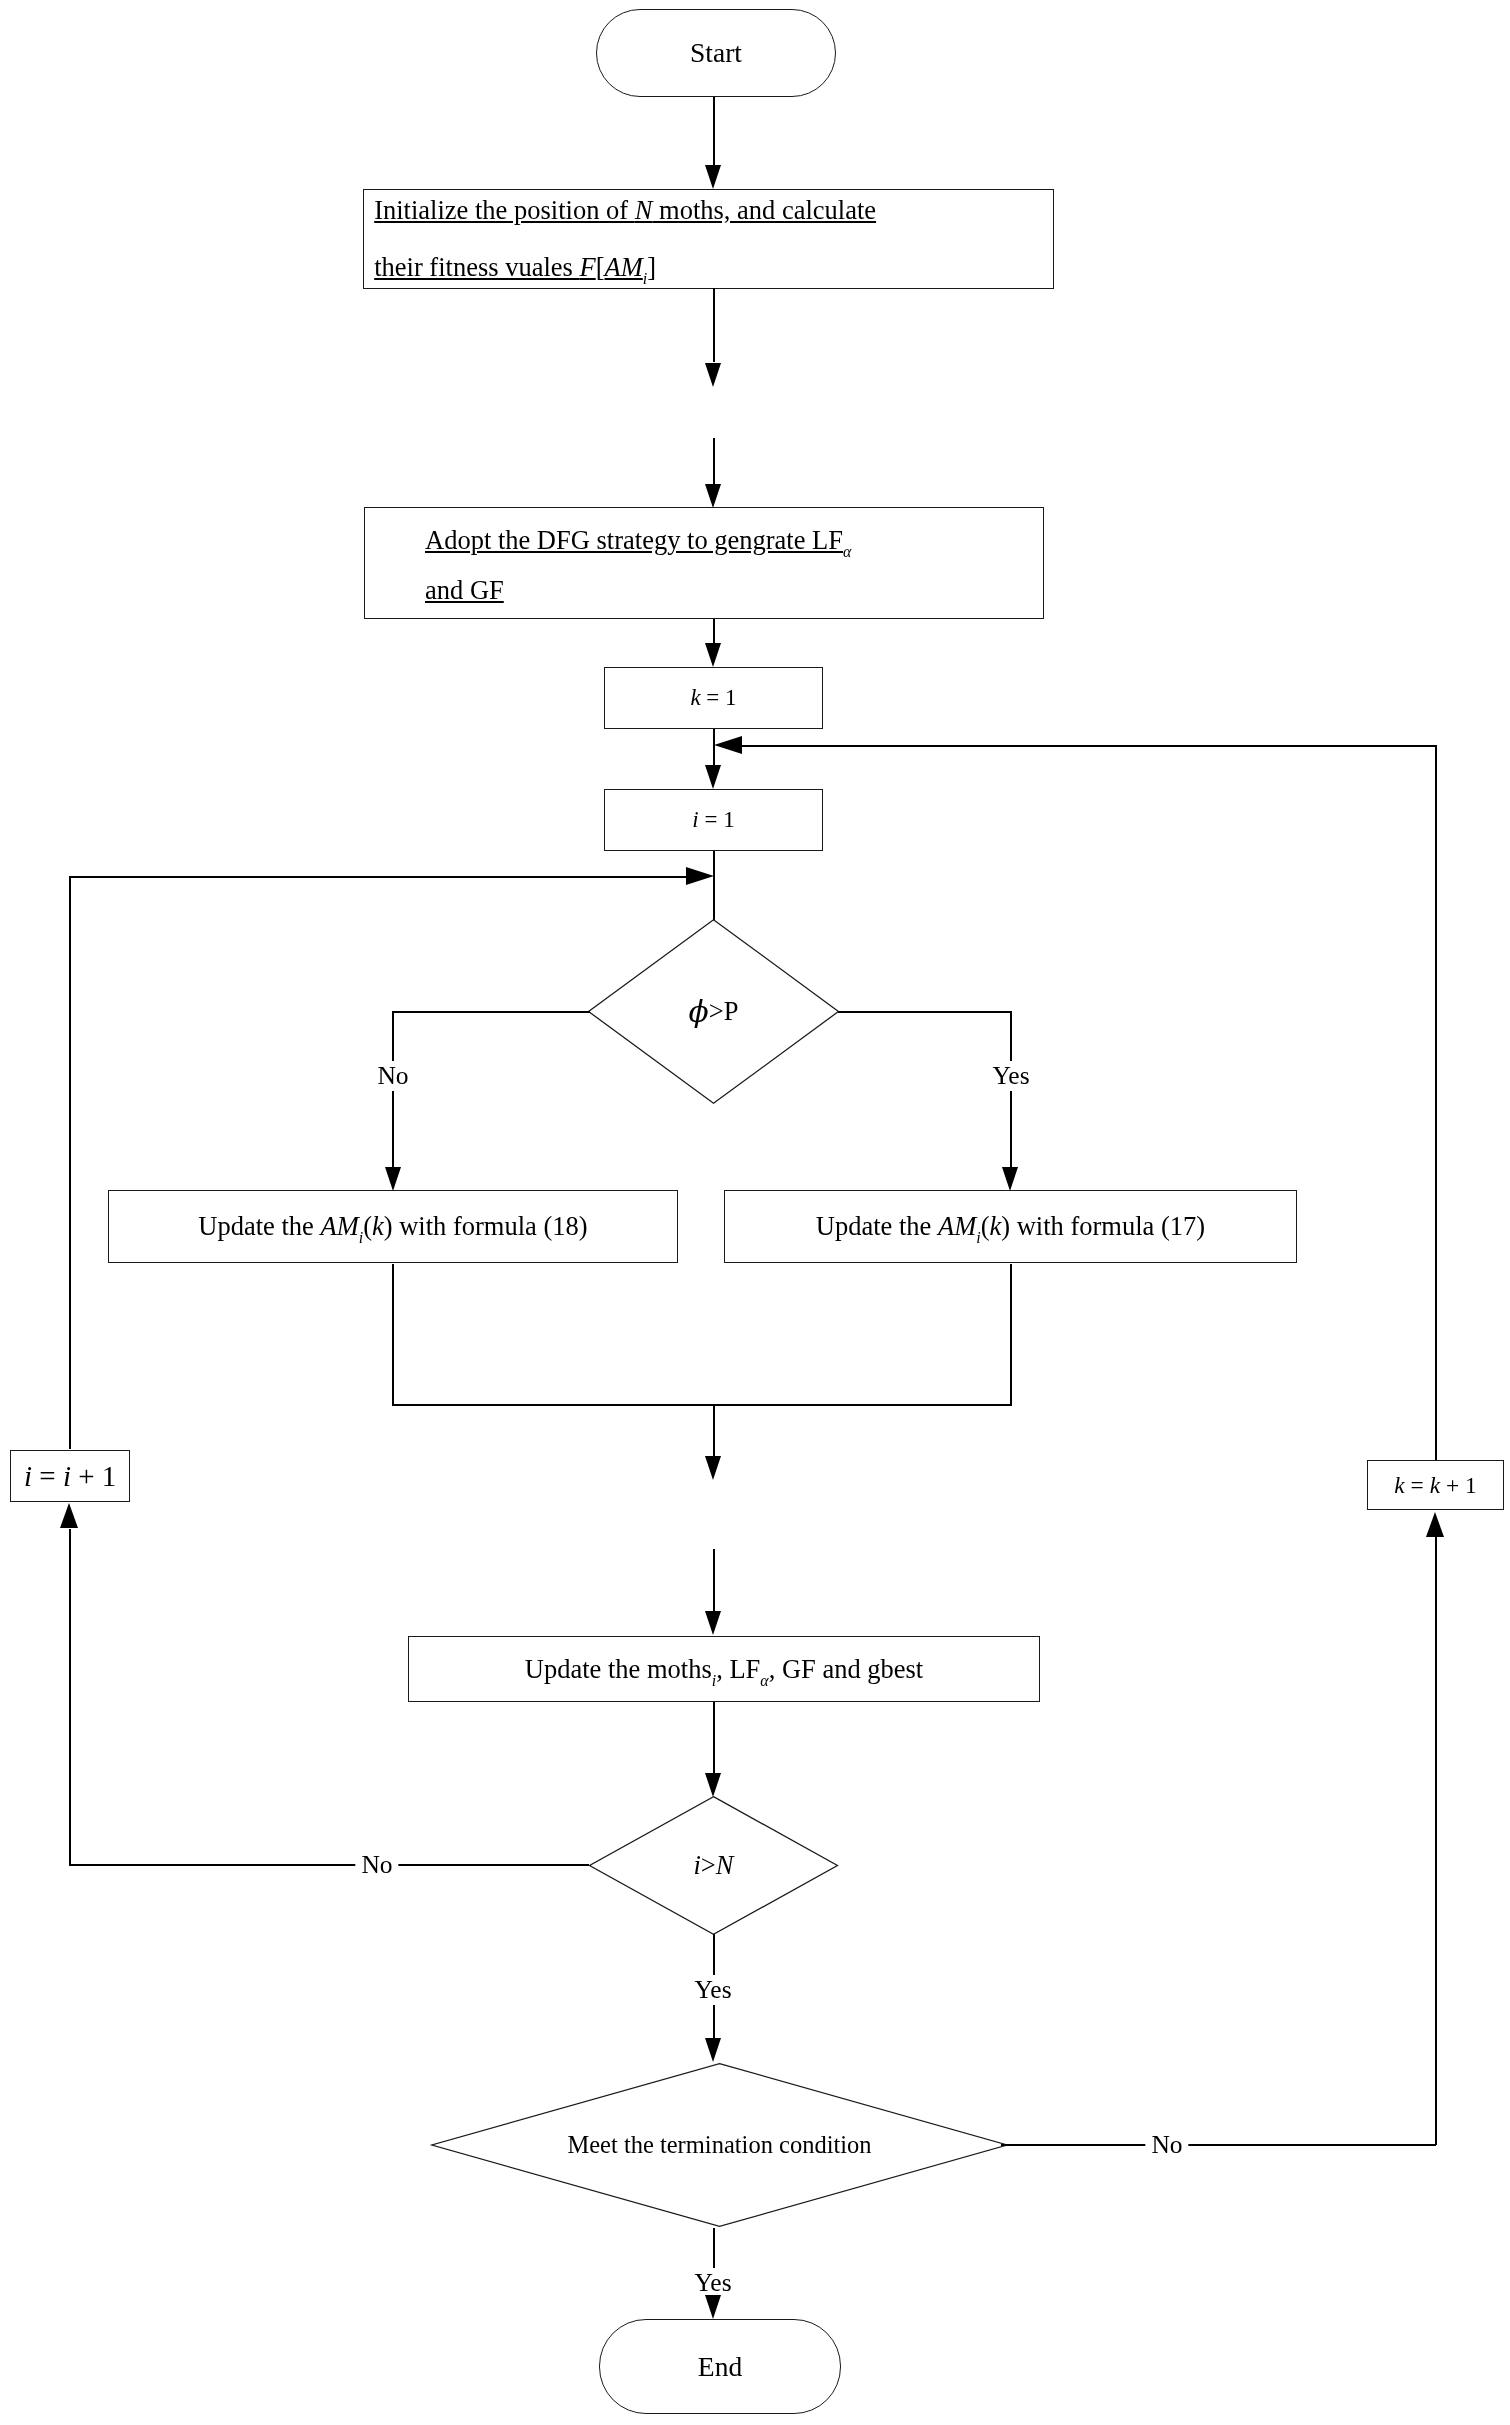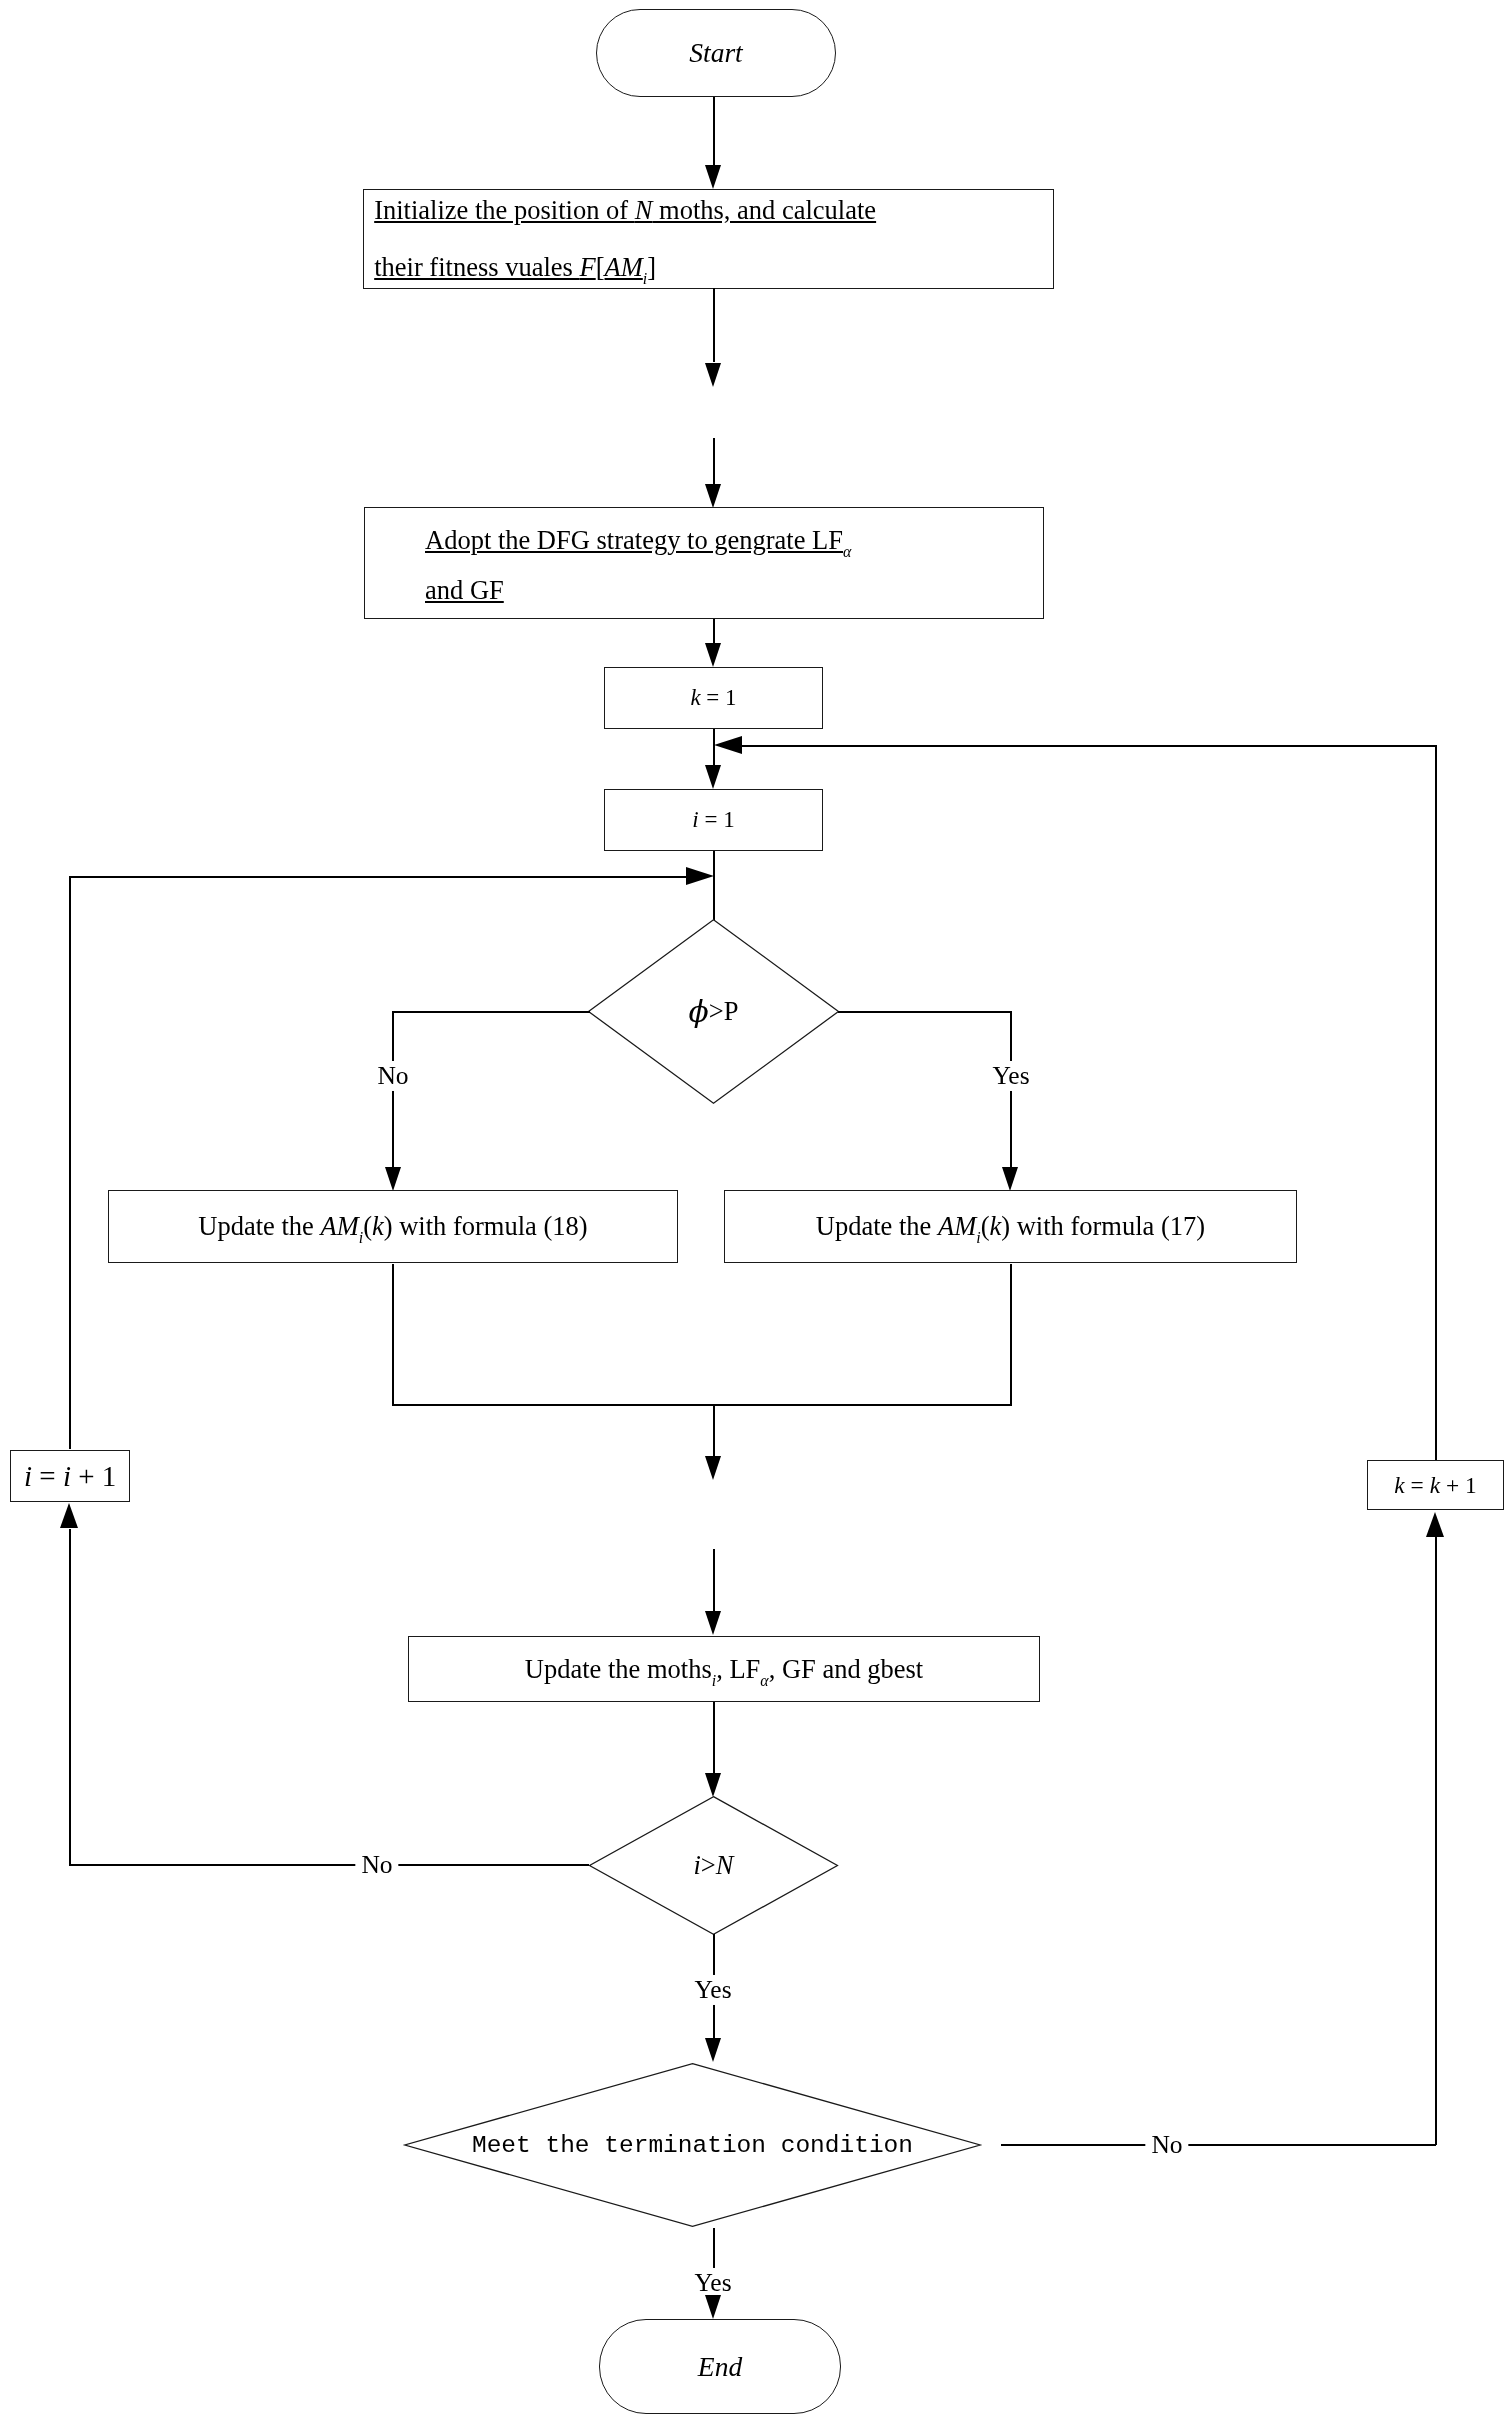--- a/index.html
+++ b/index.html
@@ -8,21 +8,21 @@
   .vline{position:absolute;width:1.5px;background:#000;}
   .hline{position:absolute;height:1.5px;background:#000;}
   .ah-down{position:absolute;width:0;height:0;border-left:8.2px solid transparent;border-right:8.2px solid transparent;border-top:24.5px solid #000;}
   .ah-up{position:absolute;width:0;height:0;border-left:9.7px solid transparent;border-right:9.7px solid transparent;border-bottom:25.5px solid #000;}
   .ah-left{position:absolute;width:0;height:0;border-top:9.7px solid transparent;border-bottom:9.7px solid transparent;border-right:28px solid #000;}
   .ah-right{position:absolute;width:0;height:0;border-top:9.7px solid transparent;border-bottom:9.7px solid transparent;border-left:28px solid #000;}
   .box{position:absolute;border:1.5px solid #1a1a1a;background:#fff;box-sizing:border-box;
        display:flex;align-items:center;justify-content:center;font-size:26.5px;}
   .box.leftalign{flex-direction:column;align-items:flex-start;justify-content:center;text-decoration:underline;}
   .oval{position:absolute;border:1.5px solid #1a1a1a;background:#fff;box-sizing:border-box;
-        display:flex;align-items:center;justify-content:center;font-size:27.5px;font-style:italic;}
+        display:flex;align-items:center;justify-content:center;font-size:27.5px;}
   .diamond{position:absolute;}
   .diamond svg{position:absolute;left:0;top:0;}
   .dtext{position:absolute;left:0;top:0;width:100%;height:100%;display:flex;align-items:center;justify-content:center;font-size:26.5px;}
   .eq{font-size:23px;}
   .lbl{position:absolute;transform:translate(-50%,-50%);background:#fff;padding:1px 6.1px;font-size:25.5px;line-height:1.1;}
   i{font-style:italic;}
   sub{font-size:0.60em;font-style:italic;vertical-align:-0.50em;line-height:0;}
   .phi{font-size:29.6px;font-style:italic;font-family:"DejaVu Serif","Liberation Serif",serif;}
 </style>
 </head>
@@ -137,21 +137,21 @@
 
   <div class="box" style="left:10.2px;top:1450px;width:120px;height:52px;">
     <div class="eq" style="font-size:29px;"><i>i</i><span> = </span><i>i</i><span> + 1</span></div>
   </div>
   <div class="vline" style="left:69px;top:876px;height:573px;"></div>
 
   <div class="vline" style="left:713px;top:1934px;height:105px;"></div>
   <div class="lbl" style="left:713px;top:1990px;">Yes</div>
   <div class="ah-down" style="left:705px;top:2038px;"></div>
 
-  <div class="diamond" style="left:402px;top:2061px;width:581px;height:168px;font-family:Liberation Mono, monospace;">
+  <div class="diamond" style="left:429px;top:2061px;width:581px;height:168px;">
     <svg width="581" height="168" viewBox="0 0 1140 330">
       <polygon points="570,5 1135,165 570,325 5,165" fill="#ffffff" stroke="#1a1a1a" stroke-width="2.5"></polygon>
     </svg>
     <div class="dtext" style="font-size:24.5px;">Meet the termination condition</div>
   </div>
 
   <div class="hline" style="left:1001px;top:2144px;width:435px;"></div>
   <div class="lbl" style="left:1167px;top:2145px;">No</div>
   <div class="vline" style="left:1435px;top:1536px;height:609px;"></div>
   <div class="ah-up" style="left:1426px;top:1512px;"></div>

